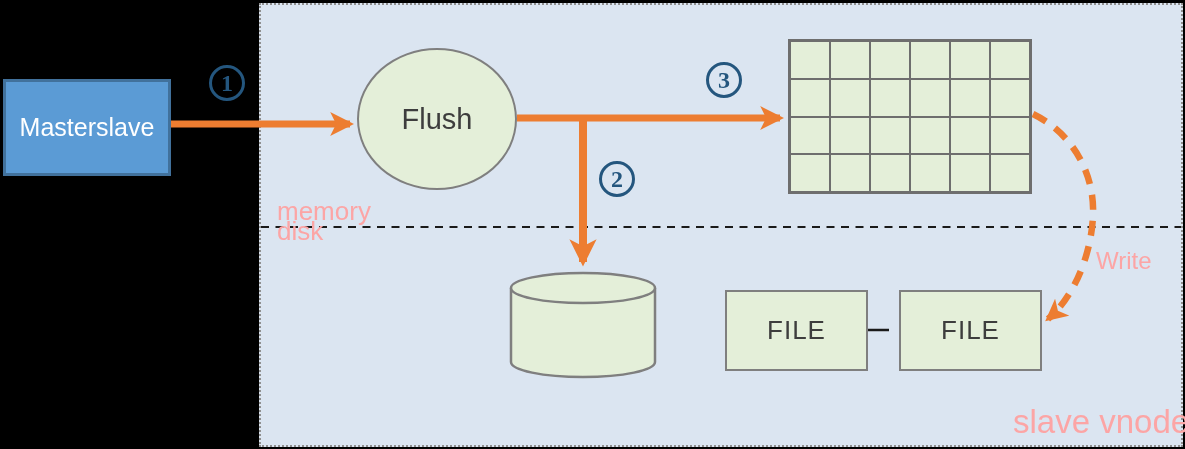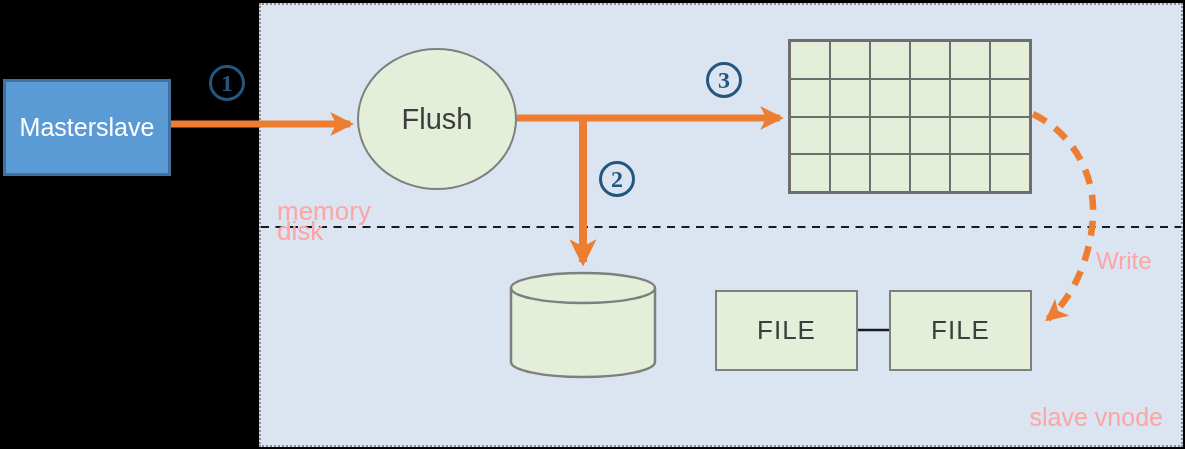--- a/index.html
+++ b/index.html
@@ -75,31 +75,31 @@
   .memtable-grid .cell{
     background:var(--node-green-fill);
     border:1px solid var(--grid-line);
   }
 
   .file-node{
     position:absolute;top:290px;width:143px;height:81px;
     background:var(--node-green-fill);
     border:2px solid var(--node-green-border);
     display:flex;align-items:center;justify-content:center;
-    color:var(--text-dark);font-size:26px;letter-spacing:1px;
+    color:var(--text-dark);font-size:26px;letter-spacing:1px;margin-left:10px;
   }
   .file-1{left:715px;}
   .file-2{left:889px;}
 
   .lbl{position:absolute;color:#fca5a5;white-space:nowrap;}
   .lbl-memory{left:277px;top:196px;font-size:26px;}
   .lbl-disk{left:277px;top:216px;font-size:26px;}
   .lbl-wal{left:523px;top:396px;width:120px;text-align:center;font-size:27px;}
   .lbl-flush{left:1096px;top:247px;font-size:24px;}
-  .lbl-slave{left:1013px;top:403px;width:150px;text-align:right;font-size:25px;}
+  .lbl-slave{left:1013px;top:403px;width:150px;text-align:center;font-size:33px;}
 </style>
 </head>
 <body>
 
 <div class="stage">
 
   <div class="panel"></div>
 
   <svg class="overlay" viewBox="0 0 1185 449">
     <defs>

